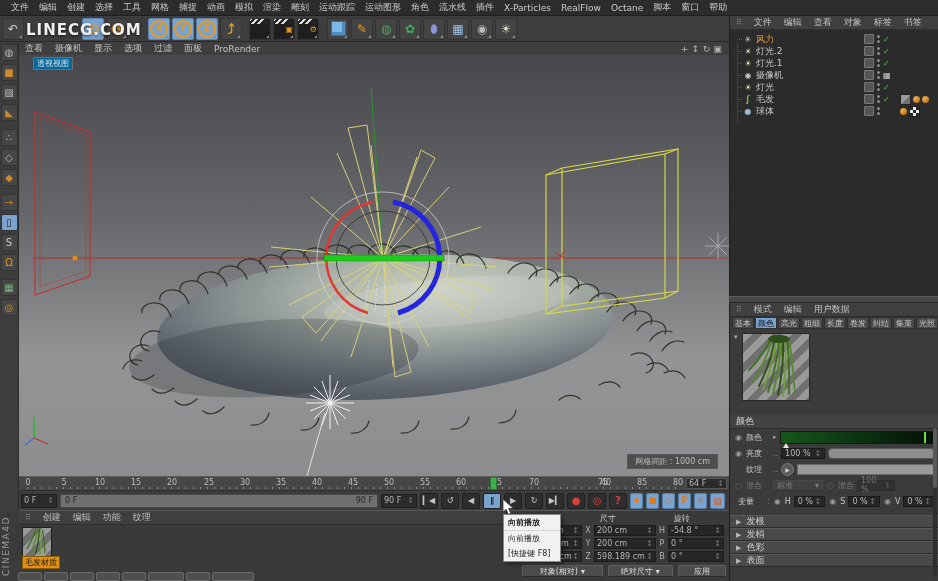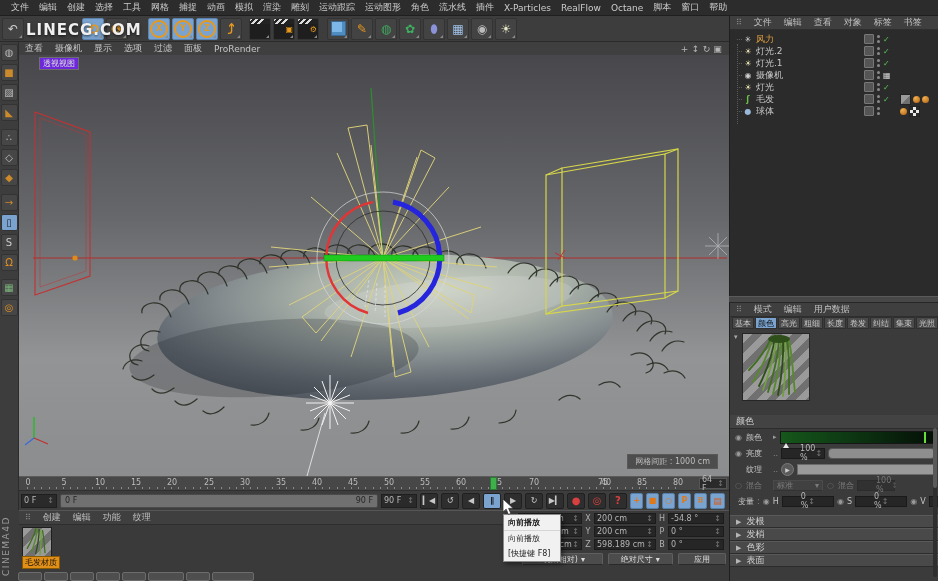--- a/index.html
+++ b/index.html
@@ -32,34 +32,34 @@
   .lbtn{width:17px;height:17px;background:#464646;border:1px solid #333;border-radius:2px;flex:none;
         display:flex;align-items:center;justify-content:center;font-size:10px;box-sizing:border-box;}
   .lbtn.sel{background:#7aa3cf;color:#222;}
   .gap6{margin-top:5px;}
   
   .vp{position:absolute;left:19px;top:42px;width:710px;height:468px;background:#3d3d3d;}
   .vpmenu{height:13px;background:#3f3f3f;border-bottom:1px solid #2e2e2e;display:flex;align-items:center;font-size:9px;color:#c5c5c5;}
   .vpmenu>span{padding:0 6px;white-space:nowrap;}
   .hud{margin-left:auto;display:flex;padding-right:3px;}
   .hudbtn{width:11px;text-align:center;color:#b5b5b5;font-size:9px;}
-  .vplabel{position:absolute;left:20px;top:15px;background:#6d28d9;border:1px solid #6e6e6e;font-size:8px;color:#ddd;
+  .vplabel{position:absolute;left:14px;top:15px;background:#0369a1;border:1px solid #6e6e6e;font-size:8px;color:#ddd;
            padding:0 3px;height:11px;line-height:11px;z-index:3;}
   .scene{position:absolute;left:0;top:13px;width:710px;height:421px;
          background:linear-gradient(180deg,#47474c 0%,#66676a 38%,#939496 72%,#8c8d8f 100%);}
   .scene svg{position:absolute;left:0;top:0;}
   .gridinfo{position:absolute;right:11px;bottom:7px;background:rgba(72,72,72,.92);color:#bdbdbd;font-size:8px;
             padding:1px 7px;border:1px solid #585858;}
   
   .ruler{position:absolute;left:0;top:434px;width:710px;height:14px;background:#474747;border-top:1px solid #5c5c5c;box-sizing:border-box;}
   .ruler::before{content:"";position:absolute;left:8px;right:50px;bottom:1px;height:2px;
                  background:repeating-linear-gradient(90deg,#8a8a8a 0 1px,transparent 1px 7.2px);}
   .tick{position:absolute;top:1px;font-size:8px;color:#bdbdbd;transform:translateX(-50%);font-style:normal;}
   .playhead{position:absolute;left:471px;top:0;width:7px;height:13px;background:#3fb14b;border:1px solid #2a7a33;box-sizing:border-box;}
-  .framefield{position:absolute;right:2px;top:1px;width:28px;height:11px;background:#2a2a2a;border:1px solid #555;
+  .framefield{position:absolute;right:2px;top:1px;width:41px;height:11px;background:#2a2a2a;border:1px solid #555;
               color:#b8b8b8;font-size:8px;display:flex;align-items:center;justify-content:space-between;padding:0 2px;box-sizing:border-box;}
   .controls{position:absolute;left:0;top:448px;width:710px;height:20px;background:#3d3d3d;border-top:1px solid #2f2f2f;
             display:flex;align-items:center;gap:3px;padding-left:2px;box-sizing:border-box;}
   .spin{width:36px;height:14px;background:#2a2a2a;border:1px solid #1f1f1f;color:#b8b8b8;font-size:8px;flex:none;
         display:flex;align-items:center;justify-content:space-between;padding:0 2px;box-sizing:border-box;}
   .rangeslider{width:318px;height:14px;background:#707070;border:1px solid #4a4a4a;border-radius:2px;flex:none;
                font-size:8px;color:#262626;display:flex;justify-content:space-between;align-items:center;padding:0 4px;box-sizing:border-box;}
   .tbtn2{width:18px;height:16px;background:#2e2e2e;border:1px solid #202020;color:#c8c8c8;font-size:8px;border-radius:2px;
          display:flex;align-items:center;justify-content:center;flex:none;box-sizing:border-box;}
   .tbtn2.sel{background:#7aa3cf;color:#1a1a1a;font-weight:bold;}
@@ -122,21 +122,21 @@
   .colorhdr{margin-top:14px;height:13px;border-bottom:1px solid #2c2c2c;font-size:9px;color:#d4d4d4;padding-left:6px;
             display:flex;align-items:center;background:#434343;}
   .arow{display:flex;align-items:center;height:16px;font-size:8px;color:#c4c4c4;padding-left:4px;gap:3px;}
   .rad{color:#9a9a9a;font-size:8px;width:9px;text-align:center;}
   .albl{width:24px;white-space:nowrap;}
   .gradbar{flex:1;height:11px;border:1px solid #161616;margin-right:3px;position:relative;
            background:linear-gradient(90deg,#16571c,#0c3411 50%,#071c0a 82%,#041006);}
   .gradbar::after{content:"";position:absolute;right:8px;top:0;bottom:0;width:2px;background:#66e038;}
   .gradmark{position:absolute;left:2px;bottom:-5px;width:0;height:0;border-left:3px solid transparent;border-right:3px solid transparent;border-bottom:5px solid #e8e8e8;}
   .afield{height:11px;background:#262626;border:1px solid #1a1a1a;color:#b8b8b8;display:flex;align-items:center;
-          justify-content:space-between;padding:0 18px;box-sizing:border-box;}
+          justify-content:space-between;padding:0 3px;box-sizing:border-box;}
   .w40{width:44px;}
   .slider{flex:1;height:9px;background:#8e8e8e;border:1px solid #575757;border-radius:4px;margin-right:3px;}
   .rbtn{width:11px;height:11px;border-radius:50%;background:#5a5a5a;border:1px solid #7a7a7a;color:#ccc;font-size:6px;
         display:flex;align-items:center;justify-content:center;flex:none;}
   .dd{width:50px;height:11px;background:#4a4a4a;border:1px solid #5e5e5e;border-bottom-color:#2a2a2a;color:#c8c8c8;
       display:flex;align-items:center;justify-content:space-between;padding:0 3px;box-sizing:border-box;}
   .dim{opacity:.45;}
   .sect{height:13px;background:#494949;border-top:1px solid #595959;border-bottom:1px solid #2c2c2c;font-size:9px;
         color:#d0d0d0;display:flex;align-items:center;padding-left:6px;gap:5px;box-sizing:border-box;}
   .sect b{font-size:7px;color:#b5b5b5;font-weight:normal;}
@@ -464,20 +464,26 @@
           <path d="M38 3 C38 24 34 44 30 60" stroke="#2c4f14" stroke-width="3"></path>
           <path d="M42 4 C44 24 42 46 40 62" stroke="#6fa03c" stroke-width="3"></path>
           <path d="M46 6 C50 26 50 44 52 58" stroke="#3f6f1f" stroke-width="3"></path>
         </g>
       </svg>
     </div>
     <div class="matlabel">毛发材质</div>
   </div>
 
   <div class="coords">
+    <div class="chead">
+      <span class="grip">⠿</span>
+      <span style="width:66px;padding-left:8px">位置</span>
+      <span style="width:66px;padding-left:6px">尺寸</span>
+      <span style="padding-left:8px">旋转</span>
+    </div>
     <div class="cgrid">
       <span class="clab">X</span>
       <div class="cfield">
           <span>29.871 cm</span>
           <span style="color:#777">↕</span>
         </div>
       <span class="clab">X</span>
       <div class="cfield">
           <span>200 cm</span>
           <span style="color:#777">↕</span>

